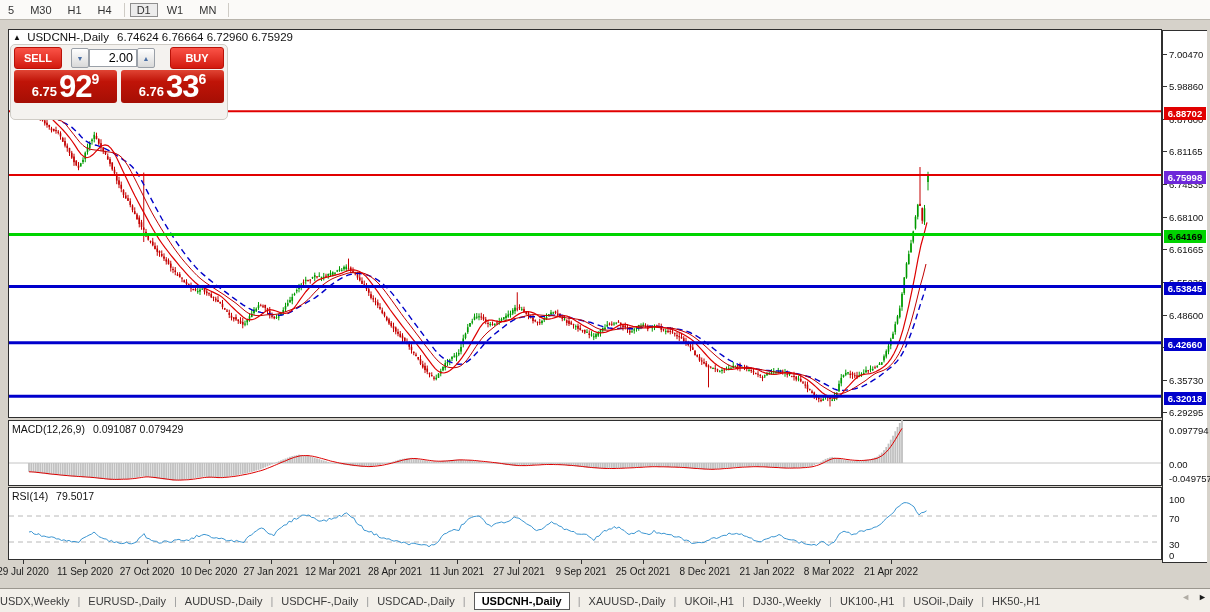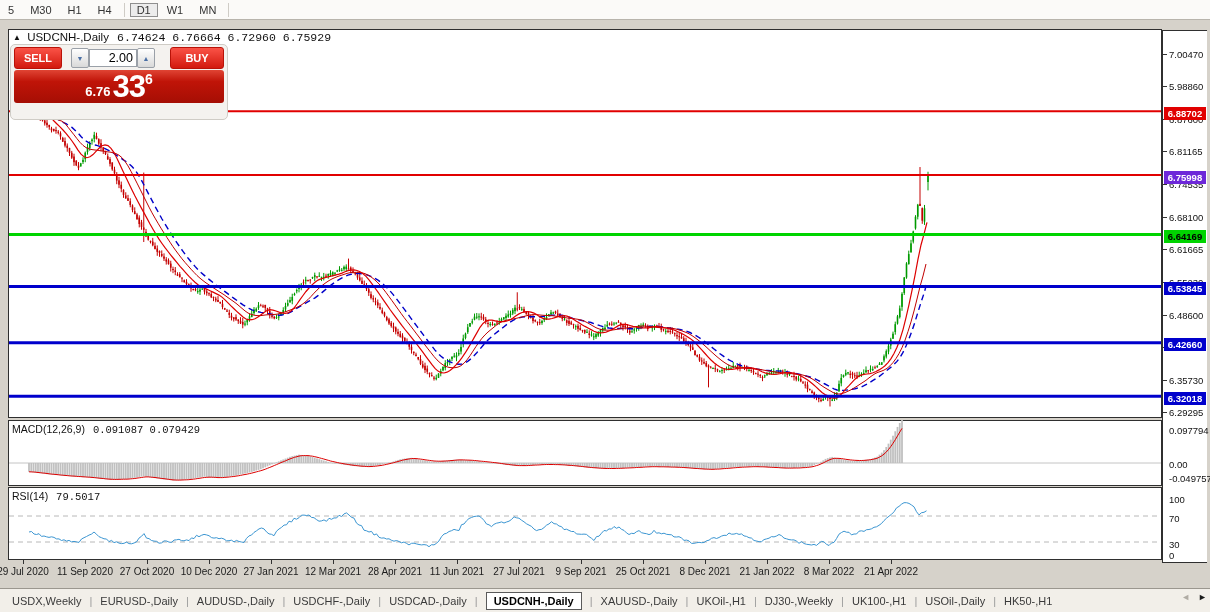--- a/index.html
+++ b/index.html
@@ -21,21 +21,21 @@
     border-left:1px solid #2f2f2f;border-top:1px solid #2f2f2f;border-bottom:1px solid #2f2f2f;}
   .tickmark{position:absolute;left:0;width:4px;height:1px;background:#333;}
   .ticklabel{position:absolute;left:6px;font-size:9.5px;color:#111;white-space:nowrap;}
   .axis-badge{position:absolute;left:1px;width:42px;height:13px;font-size:9.5px;
     text-align:center;line-height:13px;color:#fff;font-weight:bold;}
   
   #chart-title{left:13px;top:31px;font-size:11.5px;color:#111;z-index:5;white-space:nowrap;}
   #chart-title .arr{font-size:8px;vertical-align:1px;margin-right:3px;}
   #macd-label{left:12px;top:423px;font-size:10.5px;color:#111;z-index:5;}
   #rsi-label{left:12px;top:490px;font-size:10.5px;color:#111;z-index:5;}
-  .lbl-gap{margin-left:5px;font-family:Liberation Mono, monospace;}
+  .lbl-gap{margin-left:5px;}
   
   #trade-panel{left:10px;top:44px;width:218px;height:76px;z-index:10;
     background:#f4f2ef;border:1px solid #cfccc6;border-radius:5px;padding:2px 3px;box-sizing:border-box;}
   #tp-row1{display:flex;align-items:center;height:22px;}
   .tp-btn{height:20px;border:1px solid #b91208;border-radius:3px;color:#fff;
     font-size:11px;font-weight:bold;display:flex;align-items:center;justify-content:center;
     background:linear-gradient(180deg,#fa5347,#d2190e);cursor:pointer;}
   #sell-btn{width:46px;}
   #buy-btn{width:52px;}
   .spin-btn{width:16px;height:18px;border:1px solid #9aa0a8;border-radius:2px;
@@ -49,21 +49,21 @@
     overflow:hidden;}
   .price-small{font-size:13px;font-weight:bold;align-self:flex-end;padding-bottom:4px;margin-right:2px;}
   .price-big{font-size:31px;font-weight:bold;line-height:31px;letter-spacing:-1px;}
   .price-sup{font-size:14px;font-weight:bold;align-self:flex-start;margin-top:1px;}
   
   #date-axis{left:8px;top:560px;width:1154px;height:26px;}
   .date-tick{position:absolute;top:0;width:1px;height:4px;background:#333;}
   .date-label{position:absolute;top:6px;font-size:10px;color:#1a1a1a;white-space:nowrap;transform:translateX(-50%);}
   
   #tab-bar{left:0;top:588px;width:1210px;height:24px;background:#f2efe9;
-    border-top:1px solid #9b978f;display:flex;align-items:center;padding-left:12px;box-sizing:border-box;}
+    border-top:1px solid #9b978f;display:flex;align-items:center;padding-left:0;box-sizing:border-box;}
   .tab{font-size:11px;color:#3a3a3a;cursor:pointer;white-space:nowrap;}
   .tab.active{background:#fff;border:1px solid #5a5a5a;font-weight:bold;color:#000;padding:2px 7px;}
   .tab-sep{color:#9a9a9a;margin:0 8px;font-size:11px;}
   #tab-arrows{position:absolute;right:3px;top:592px;display:flex;gap:8px;align-items:center;}
   .tab-arrow{font-size:9px;cursor:pointer;}
   #tab-arrow-left{color:#b0aca4;}
   #tab-arrow-right{color:#1a1a1a;}
   svg{display:block;}
 </style>
 </head>
@@ -1396,20 +1396,25 @@
     <div id="sell-btn" class="tp-btn">SELL</div>
     <div style="width:9px"></div>
     <div class="spin-btn">▼</div>
     <input id="volume-input" value="2.00" style="">
     <div class="spin-btn">▲</div>
     <div style="flex:1"></div>
     <div id="buy-btn" class="tp-btn">BUY</div>
   </div>
   <div id="tp-row2">
     <div class="price-box">
+      <span class="price-small">6.75</span>
+      <span class="price-big">92</span>
+      <span class="price-sup">9</span>
+    </div>
+    <div class="price-box">
       <span class="price-small">6.76</span>
       <span class="price-big">33</span>
       <span class="price-sup">6</span>
     </div>
   </div>
 </div>
 
 <div id="tab-bar" class="abs">
     <span class="tab">USDX,Weekly</span>
     <span class="tab-sep">|</span>

